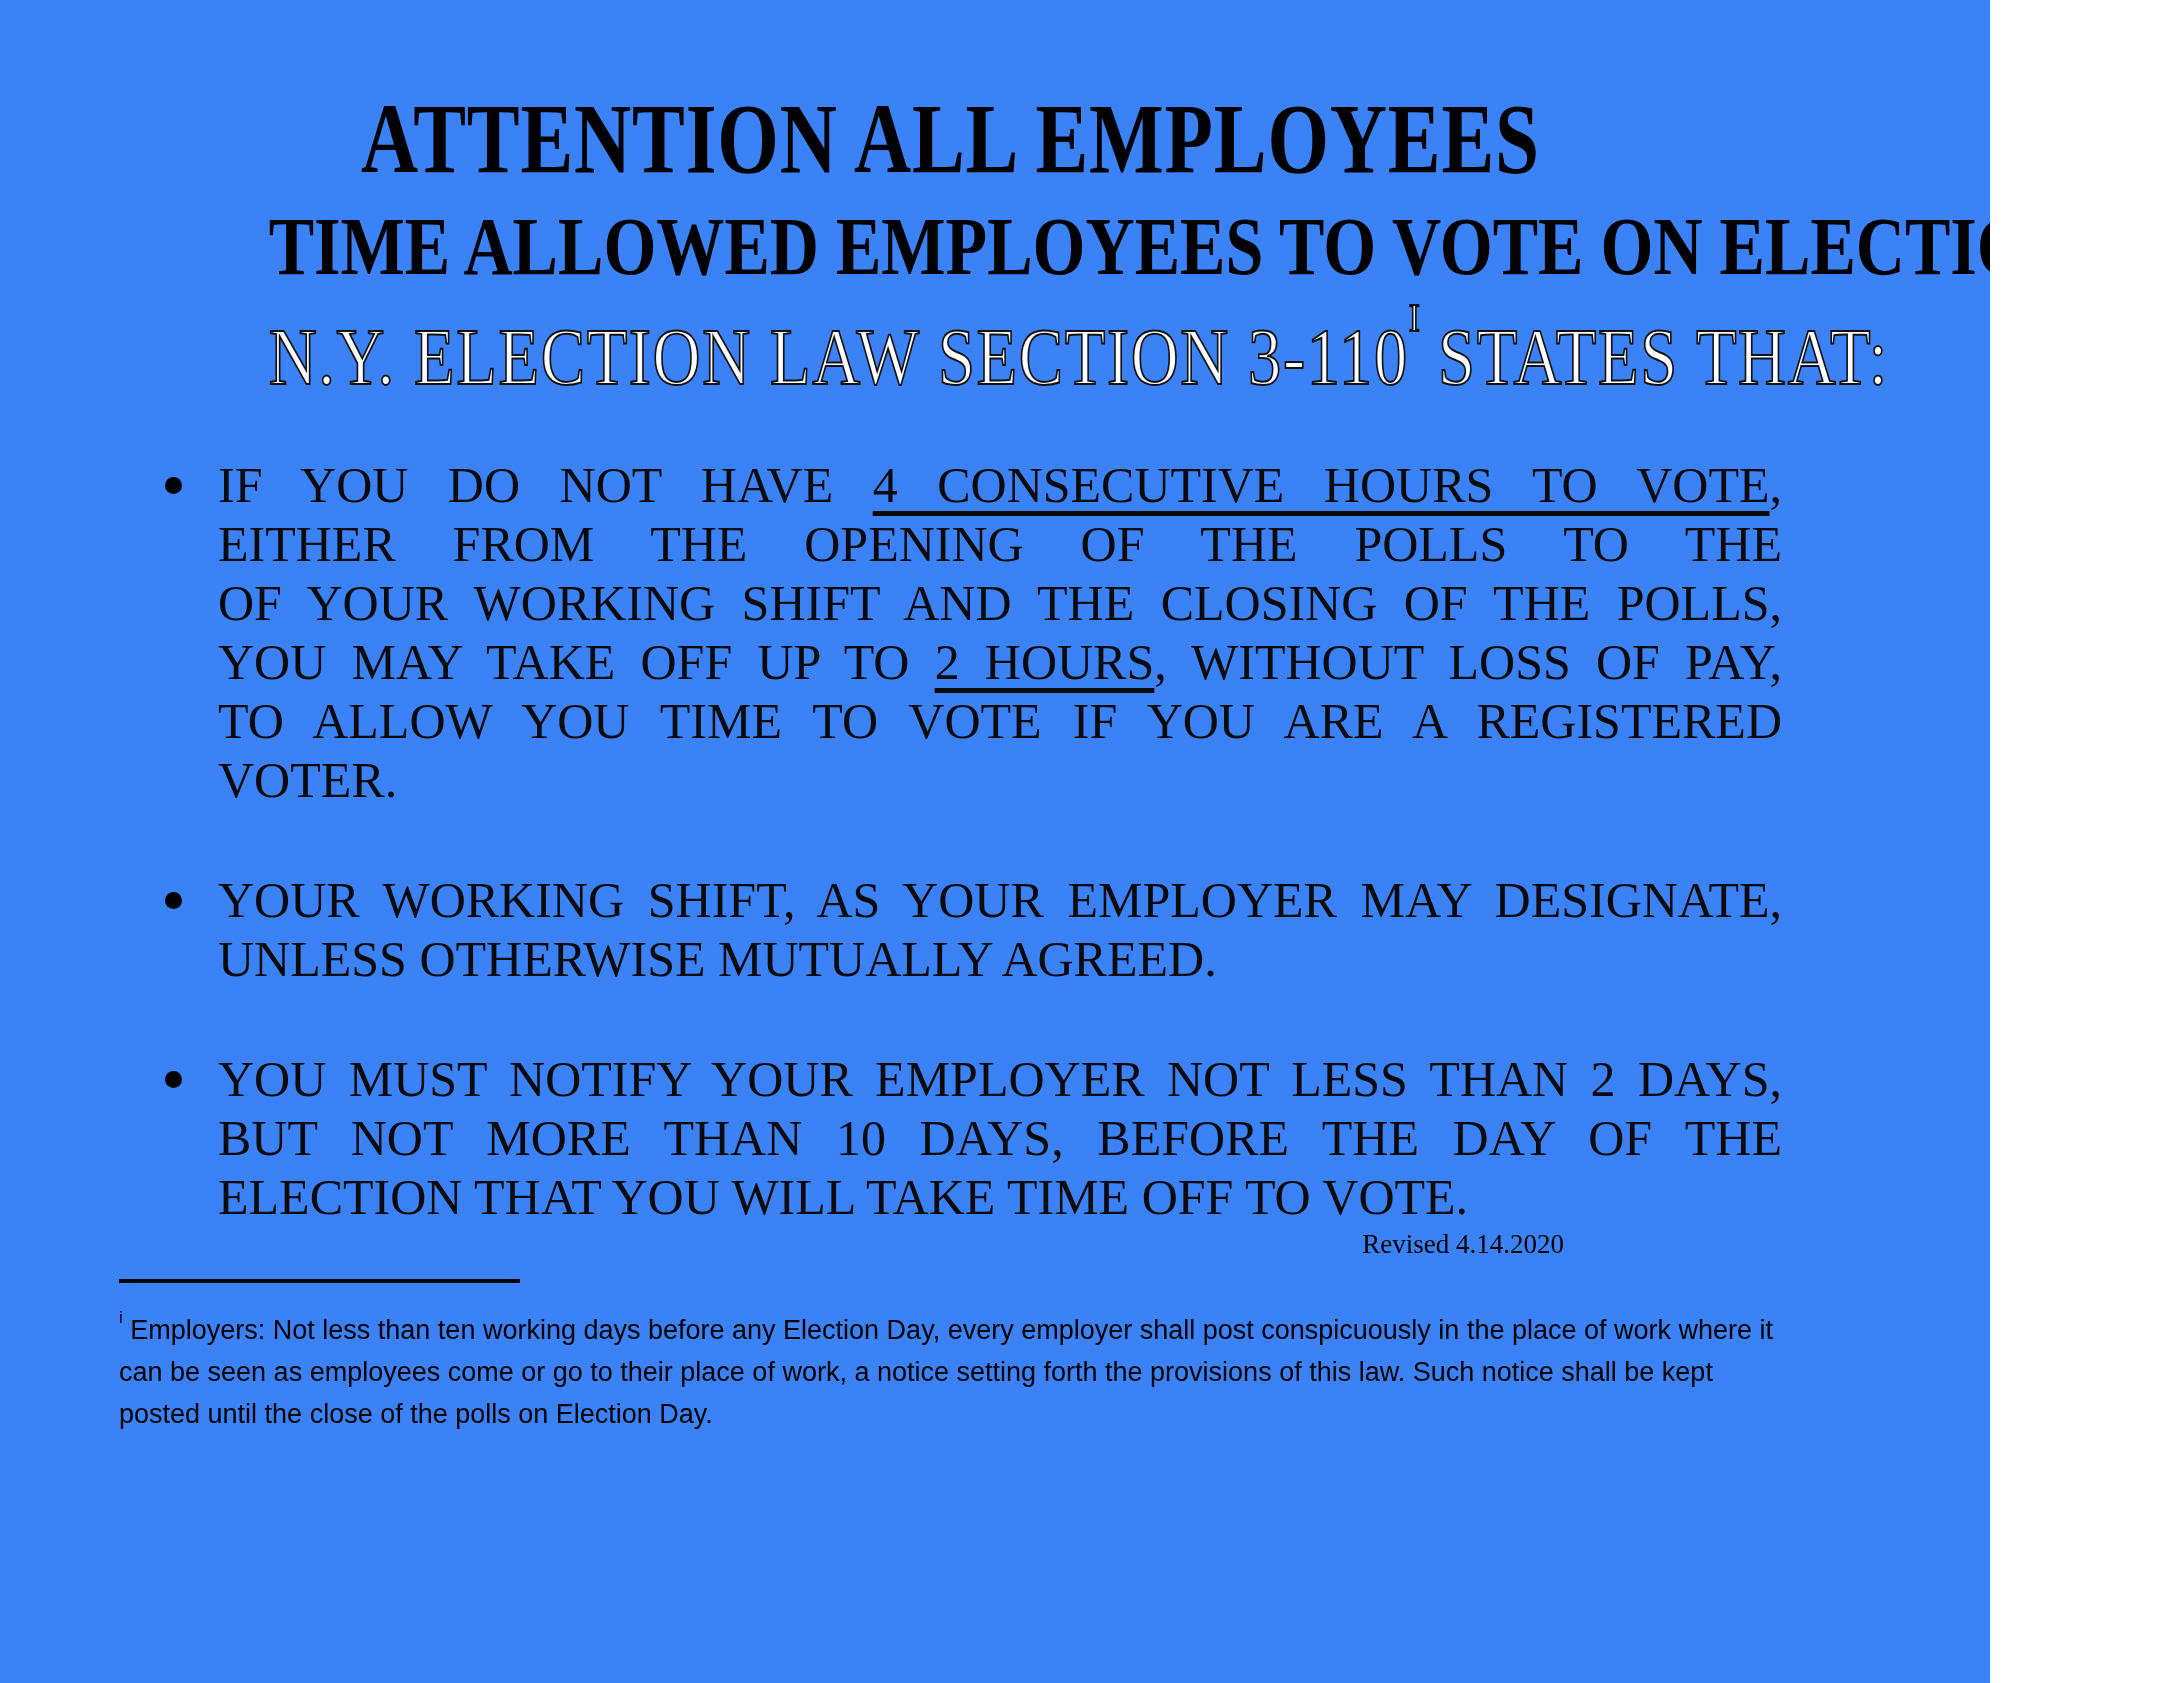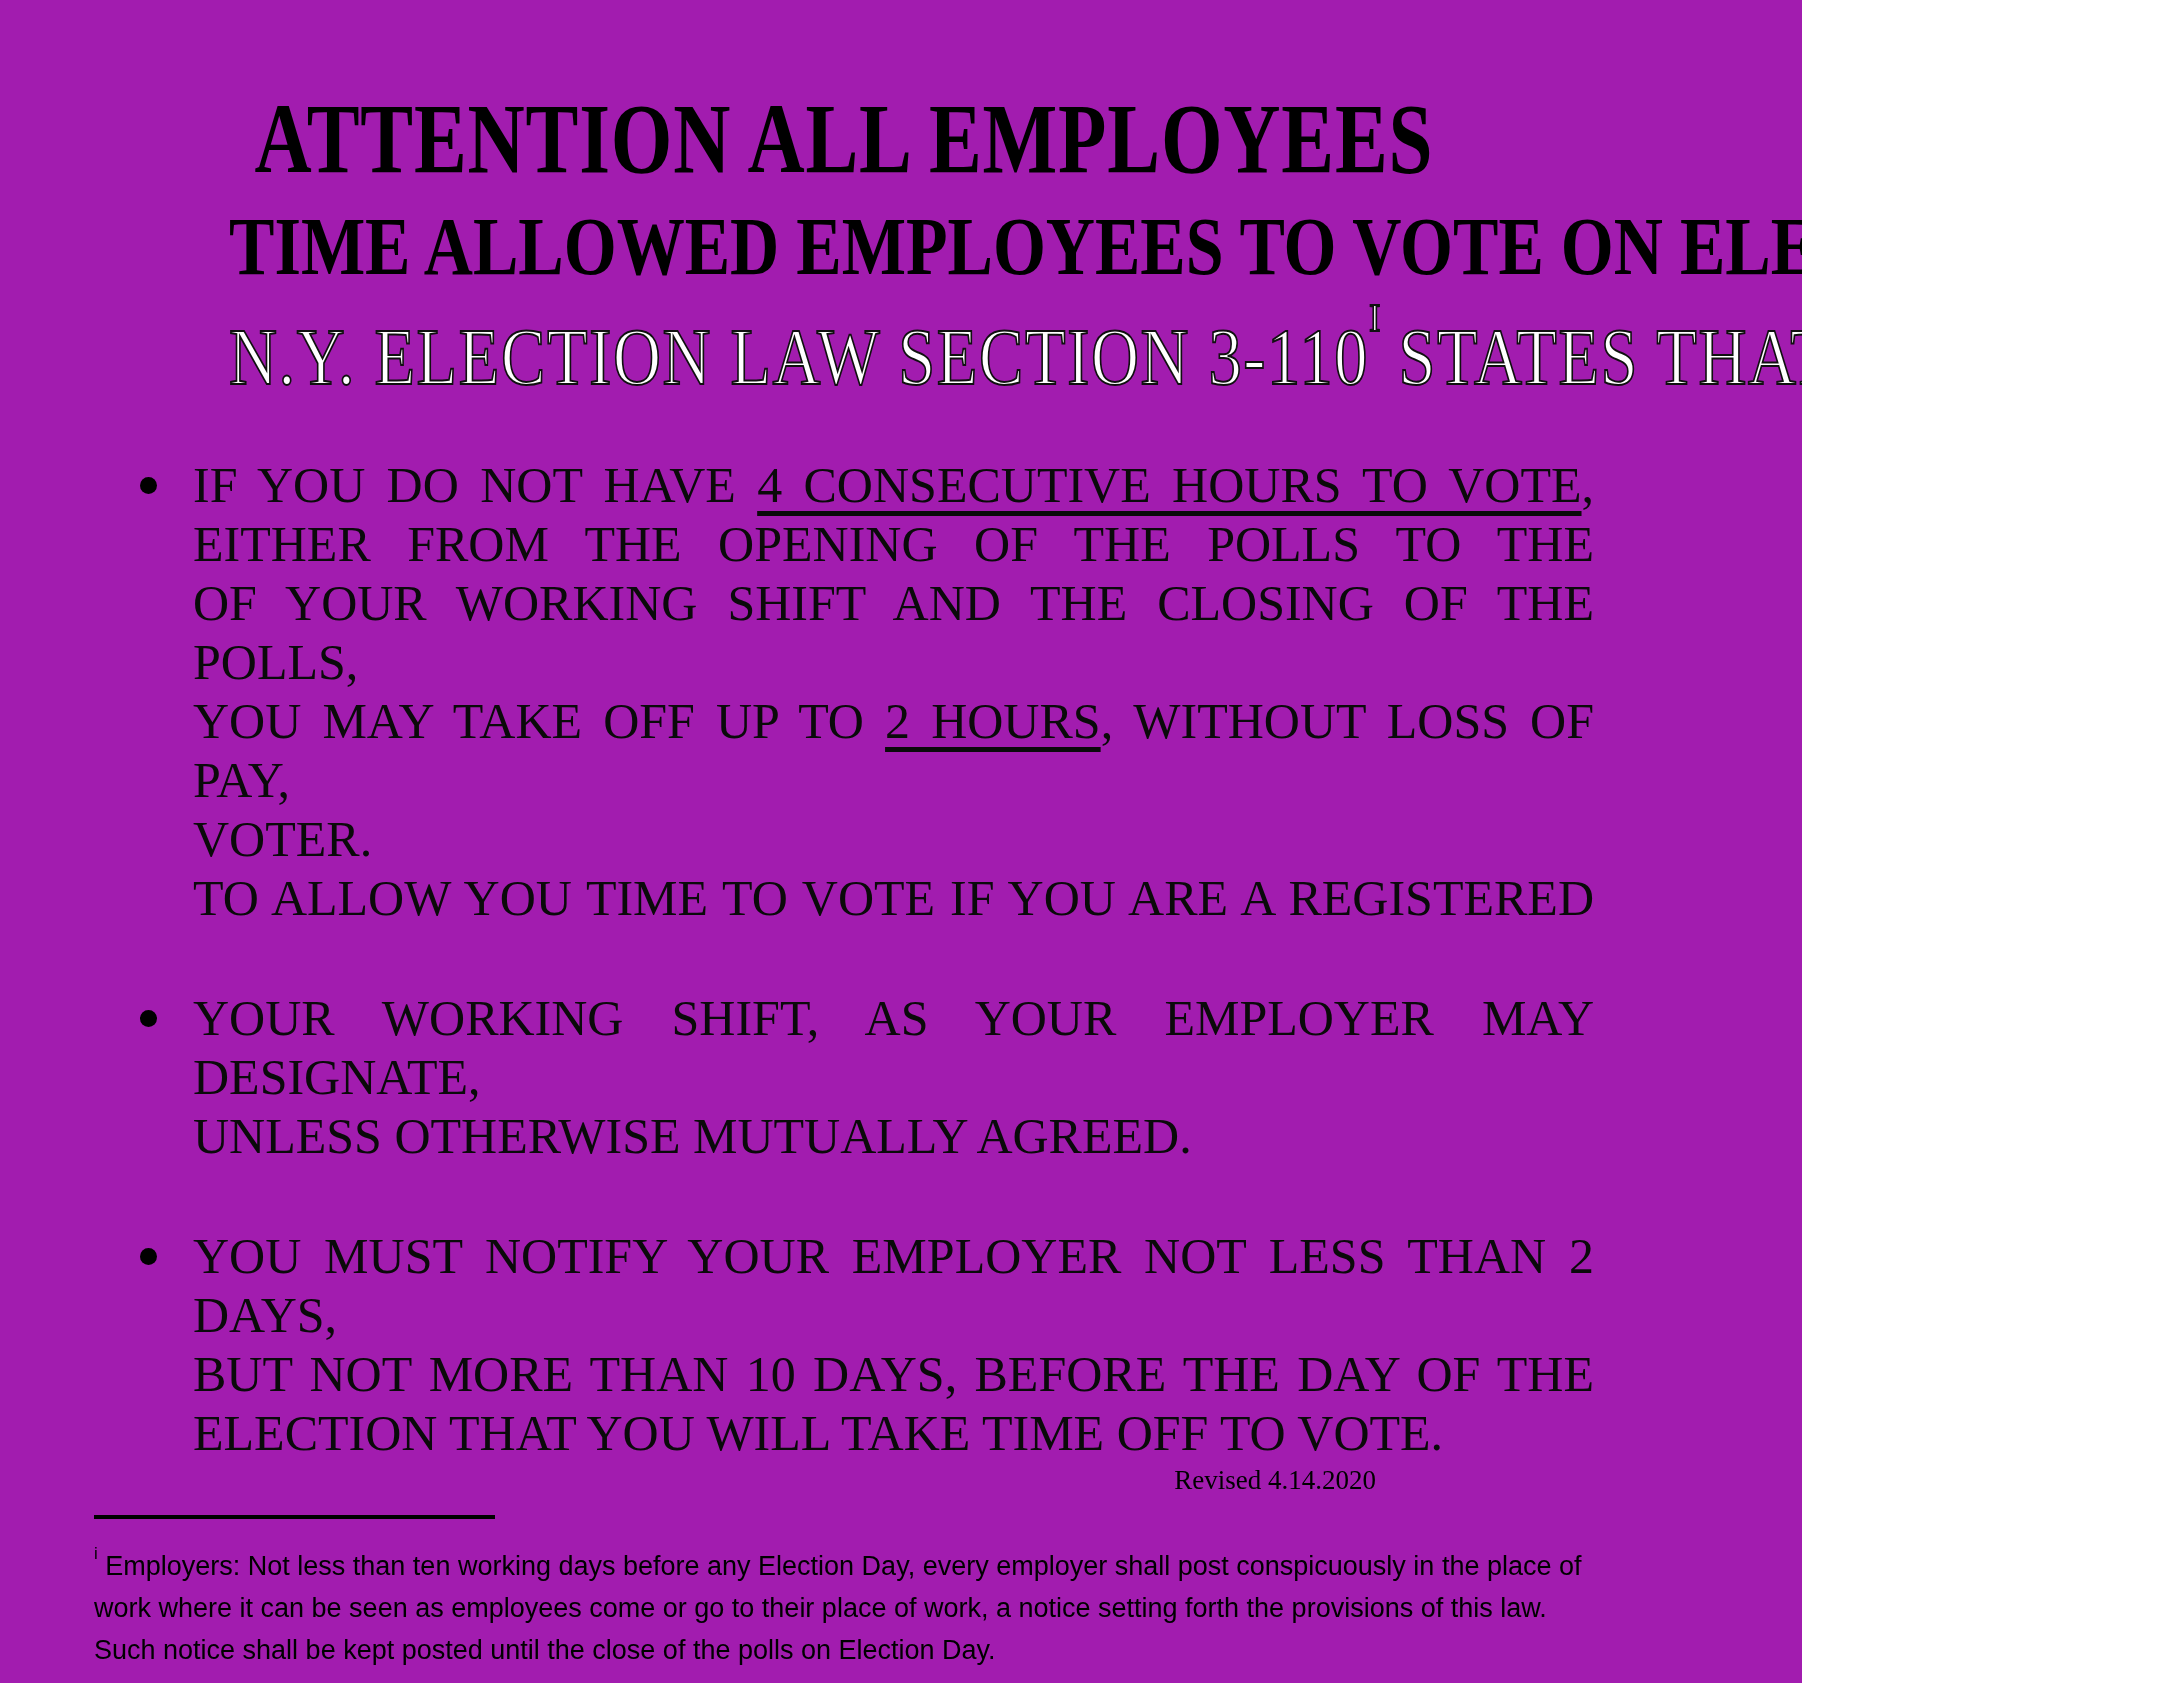--- a/index.html
+++ b/index.html
@@ -1,22 +1,22 @@
 <!DOCTYPE html>
 <html><head>
 <meta charset="utf-8">
 <style>
   html, body { margin: 0; padding: 0; background: #ffffff; }
   .page {
     position: relative;
-    width: 1802px;
+    width: 1990px;
     height: 1683px;
-    background: #a21caf;
+    background: #3b82f6;
     box-sizing: border-box;
-    padding: 84px 208px 0 94px;
+    padding: 84px 208px 0 119px;
     color: #000;
     font-family: "Liberation Serif", "DejaVu Serif", serif;
     overflow: hidden;
   }
 
   
   .title { text-align: center; white-space: nowrap; color: #000; }
   .title1 {
     font-weight: bold;
     font-size: 99px;
@@ -120,22 +120,22 @@
   <div class="title title3"><span>N.Y. ELECTION LAW SECTION 3-110</span><sup>I</sup><span> STATES THAT:</span></div>
 
   <div class="bullets">
 
     <div class="bullet">
       <span class="dot"></span>
       <div class="line"><span>IF YOU DO NOT HAVE </span><span class="u">4 CONSECUTIVE HOURS TO VOTE</span><span>,</span></div>
       <div class="line"><span>EITHER FROM THE OPENING OF THE POLLS TO THE</span></div>
       <div class="line"><span>OF YOUR WORKING SHIFT AND THE CLOSING OF THE POLLS,</span></div>
       <div class="line"><span>YOU MAY TAKE OFF UP TO </span><span class="u">2 HOURS</span><span>, WITHOUT LOSS OF PAY,</span></div>
+      <div class="line"><span>TO ALLOW YOU TIME TO VOTE IF YOU ARE A REGISTERED</span></div>
       <div class="line last"><span>VOTER.</span></div>
-      <div class="line"><span>TO ALLOW YOU TIME TO VOTE IF YOU ARE A REGISTERED</span></div>
     </div>
 
     <div class="bullet">
       <span class="dot"></span>
       <div class="line"><span>YOUR WORKING SHIFT, AS YOUR EMPLOYER MAY DESIGNATE,</span></div>
       <div class="line last"><span>UNLESS OTHERWISE MUTUALLY AGREED.</span></div>
     </div>
 
     <div class="bullet">
       <span class="dot"></span>

